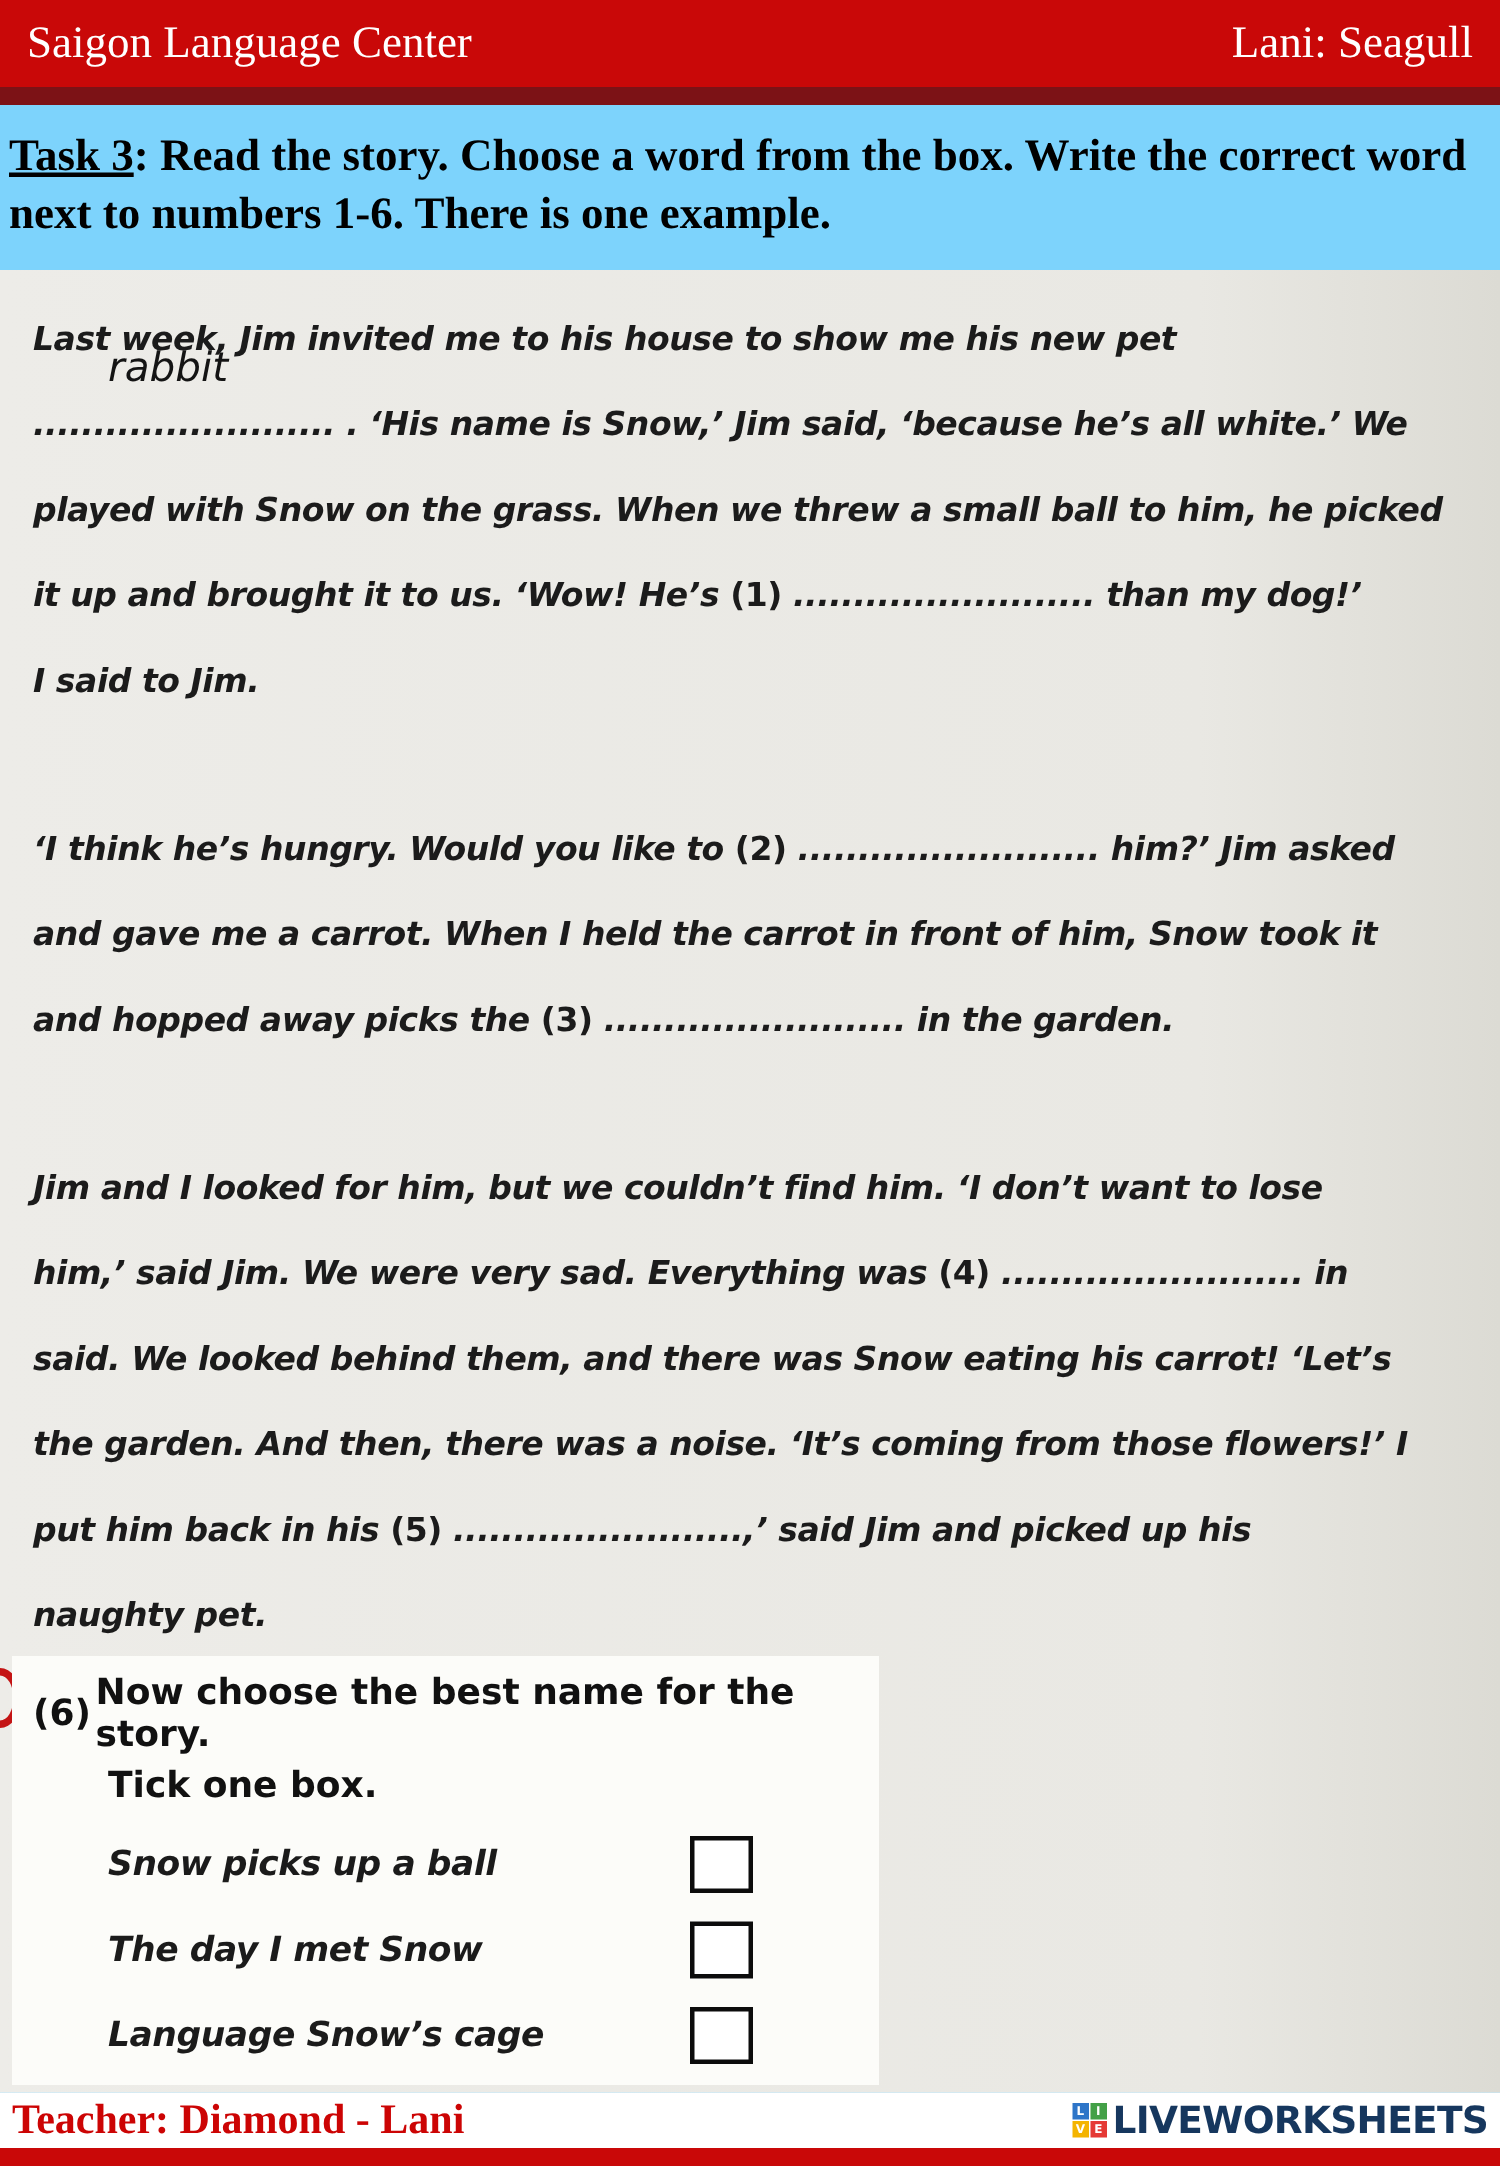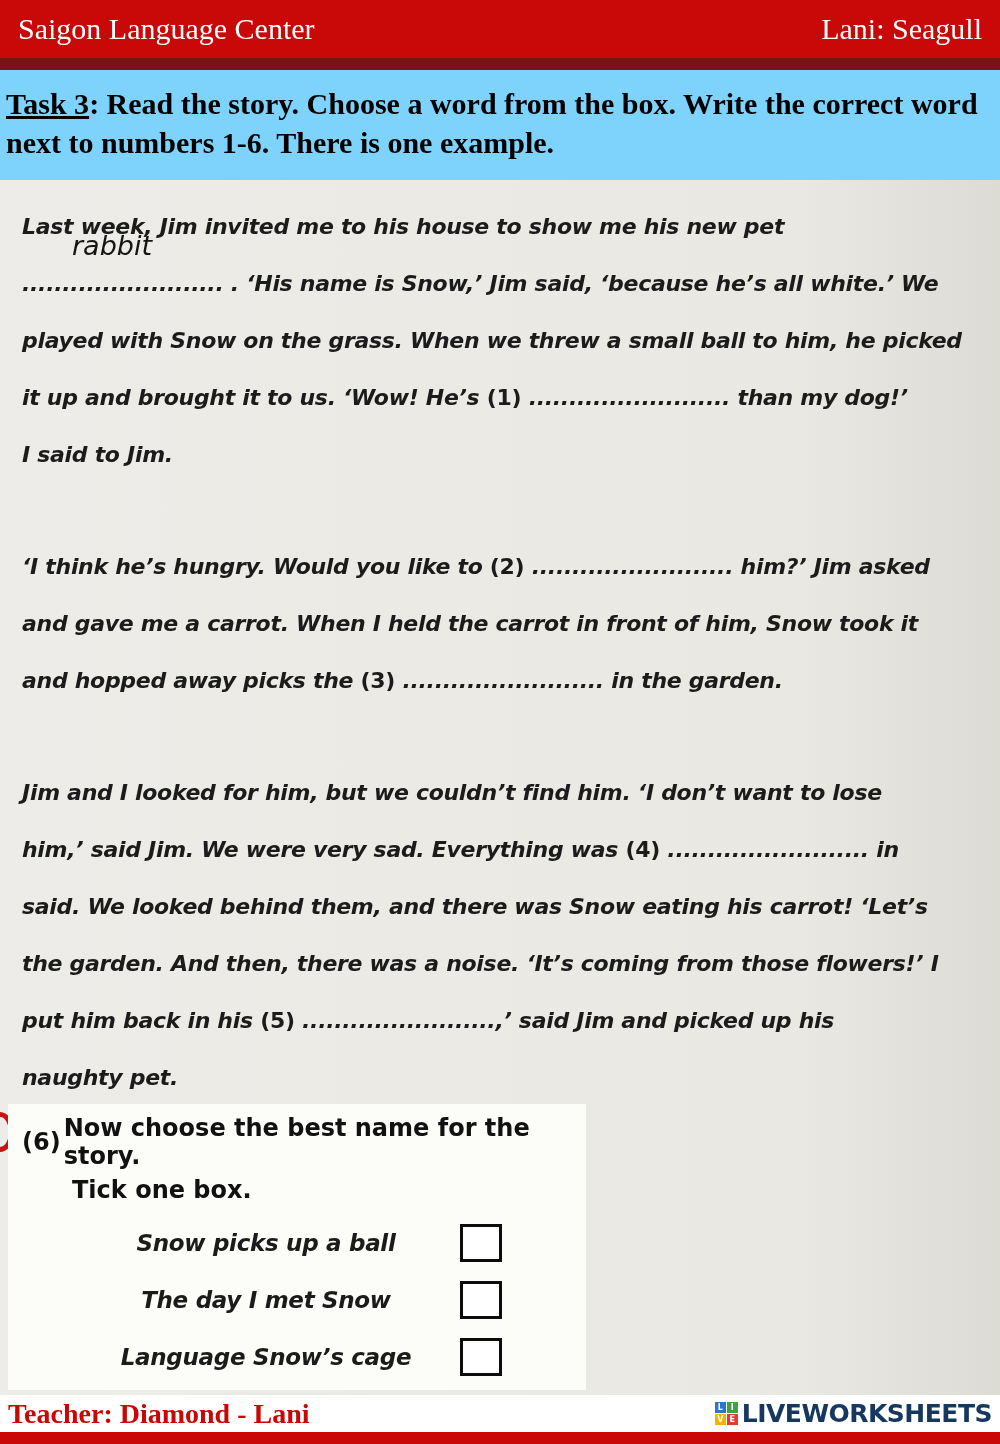--- a/index.html
+++ b/index.html
@@ -45,21 +45,21 @@
     border:5px solid #c41414;border-radius:50%;background:transparent;}
 
   
   .q6{position:absolute;left:8px;top:924px;width:578px;height:286px;
     background:#fcfcf9;padding:14px 0 0 14px;}
   .q6-header{display:flex;align-items:center;height:48px;
     font-family:"DejaVu Sans",sans-serif;font-weight:bold;font-size:24px;color:#111;}
   .q6-num{width:44px;}
   .q6-tick{margin-left:50px;height:48px;line-height:48px;
     font-family:"DejaVu Sans",sans-serif;font-weight:bold;font-size:24px;color:#111;}
-  .q6-options{margin-left:50px;text-align:center;}
+  .q6-options{margin-left:50px;}
   .q6-option{display:flex;align-items:center;height:57px;}
   .opt-label{width:388px;color:#1b1b1b;
     font-family:"DejaVu Sans",sans-serif;font-weight:bold;font-style:italic;
     font-size:23px;letter-spacing:-0.3px;}
   .checkbox{width:42px;height:38px;border:3px solid #0c0c0c;background:#fff;
     display:inline-block;}
 
   
   .footer{height:37px;background:#fff;display:flex;
     justify-content:space-between;align-items:center;padding:0 8px;}

